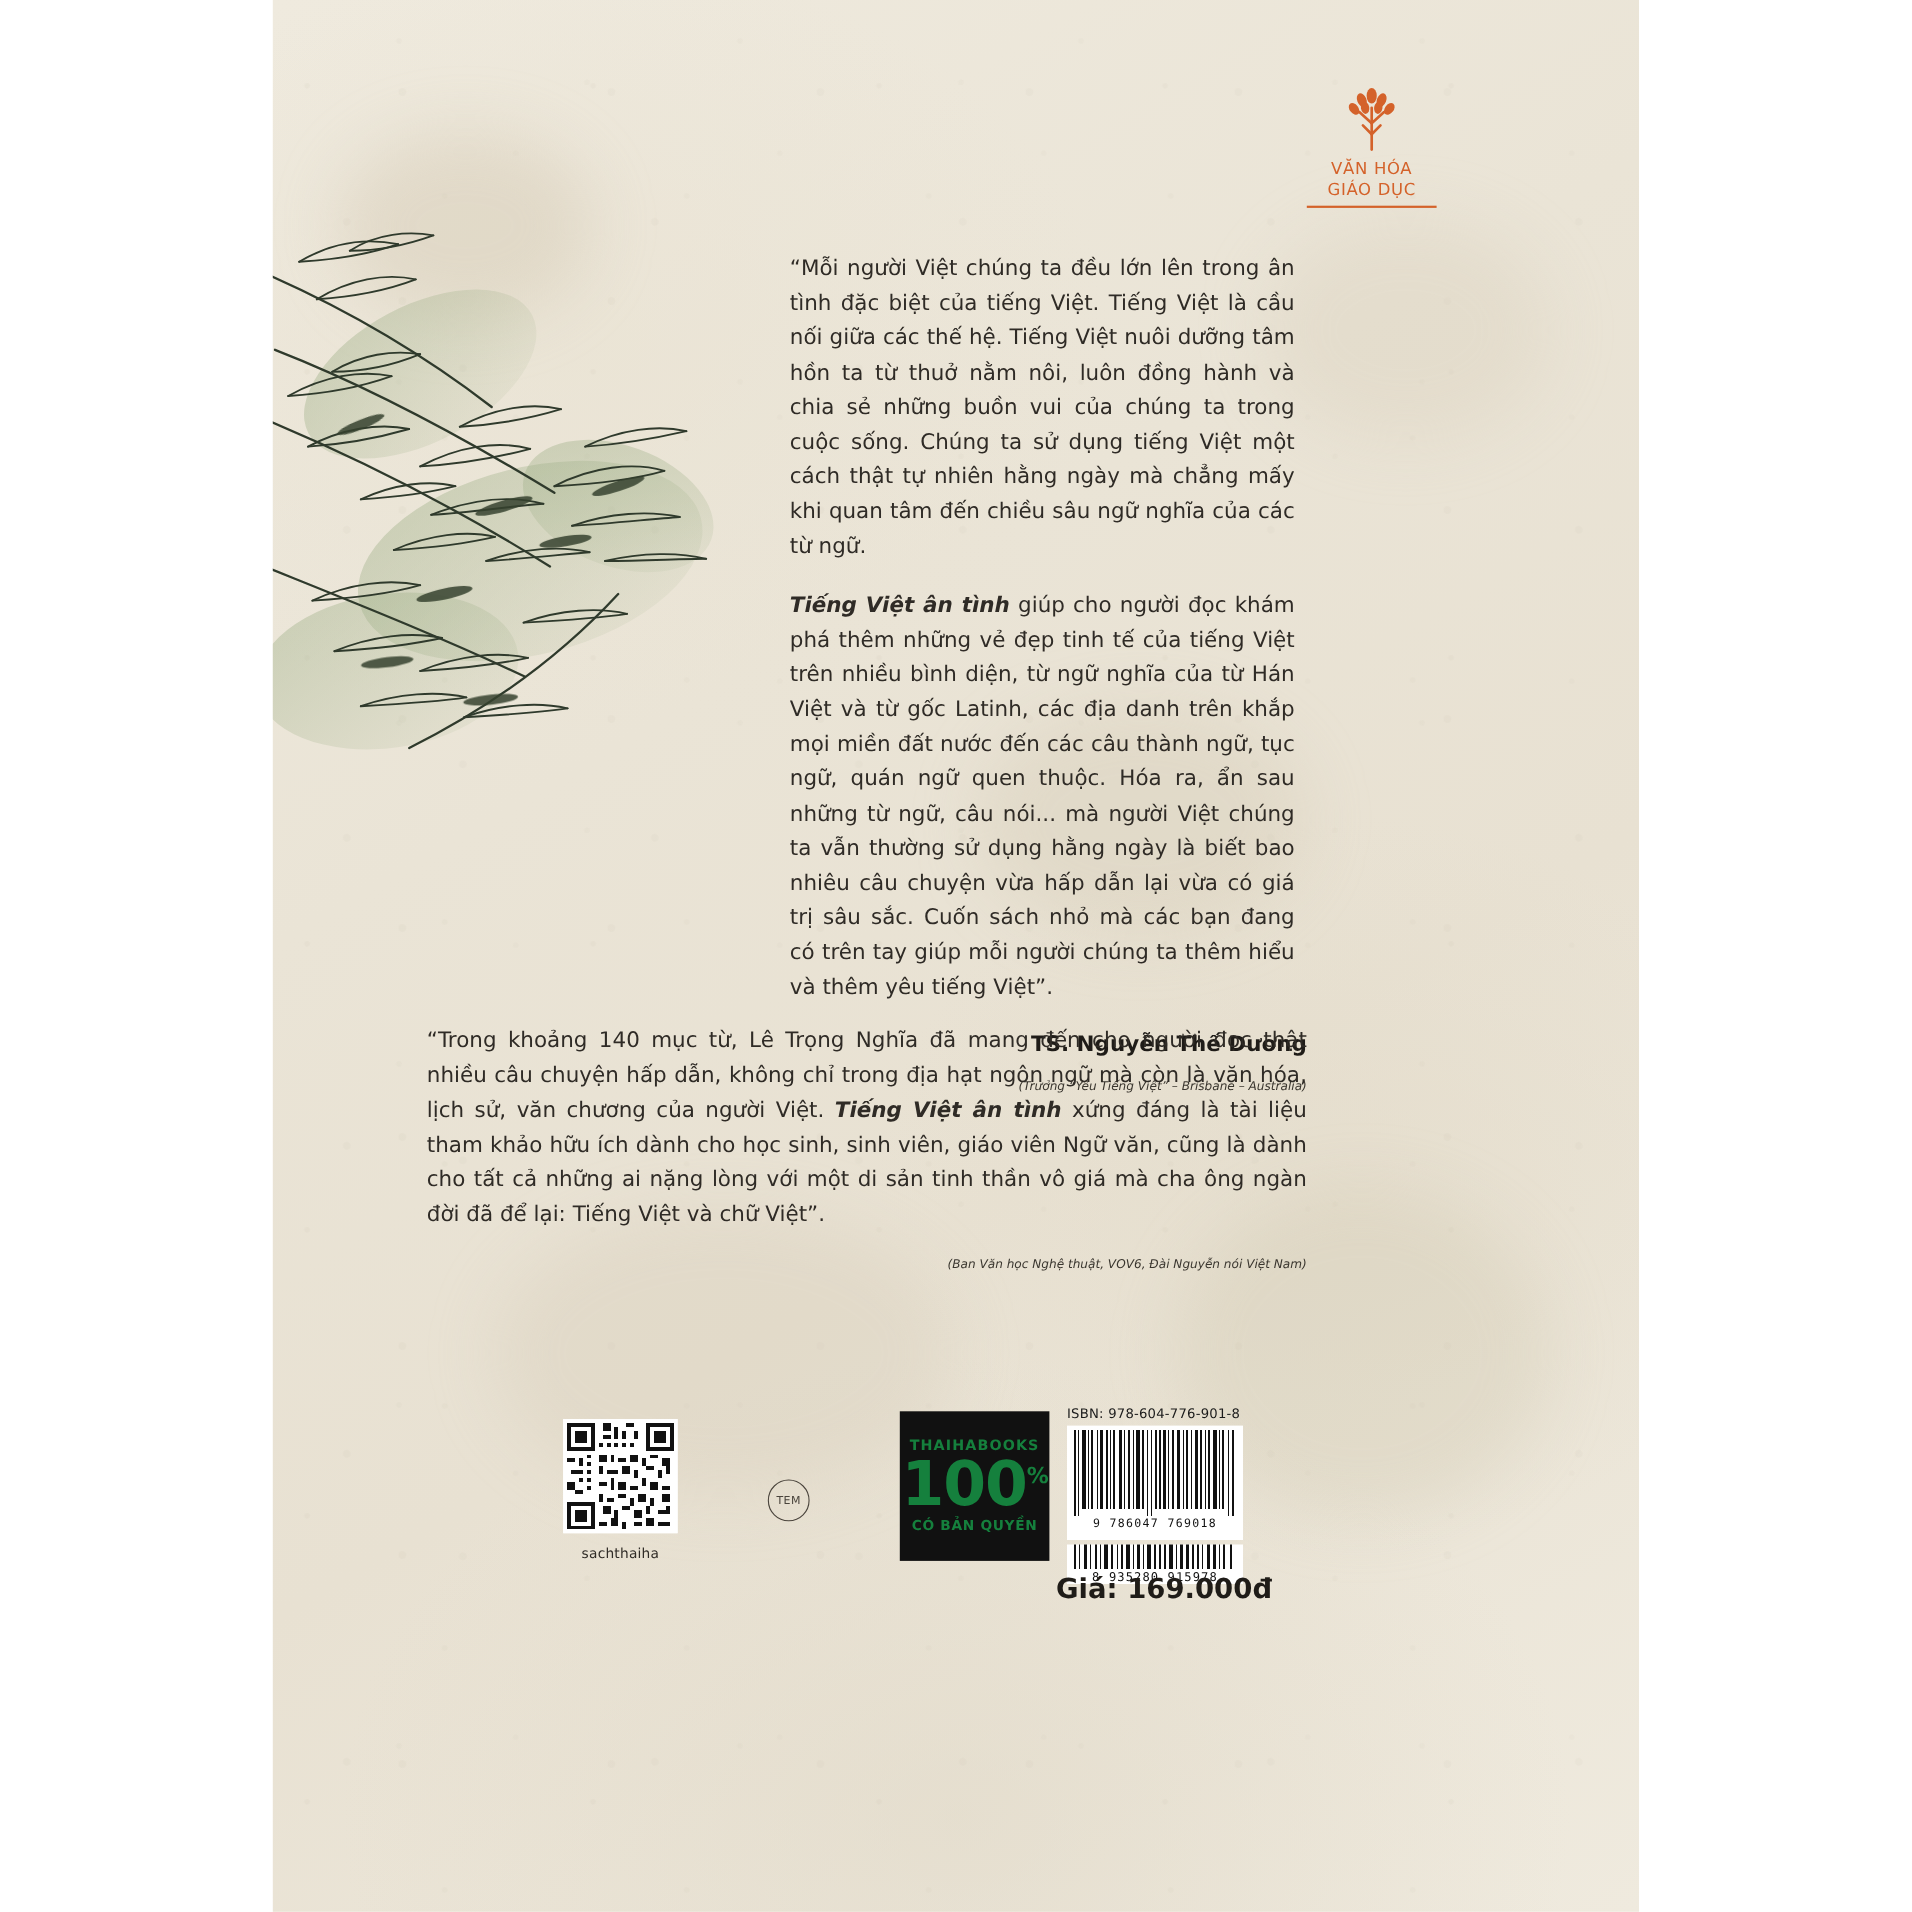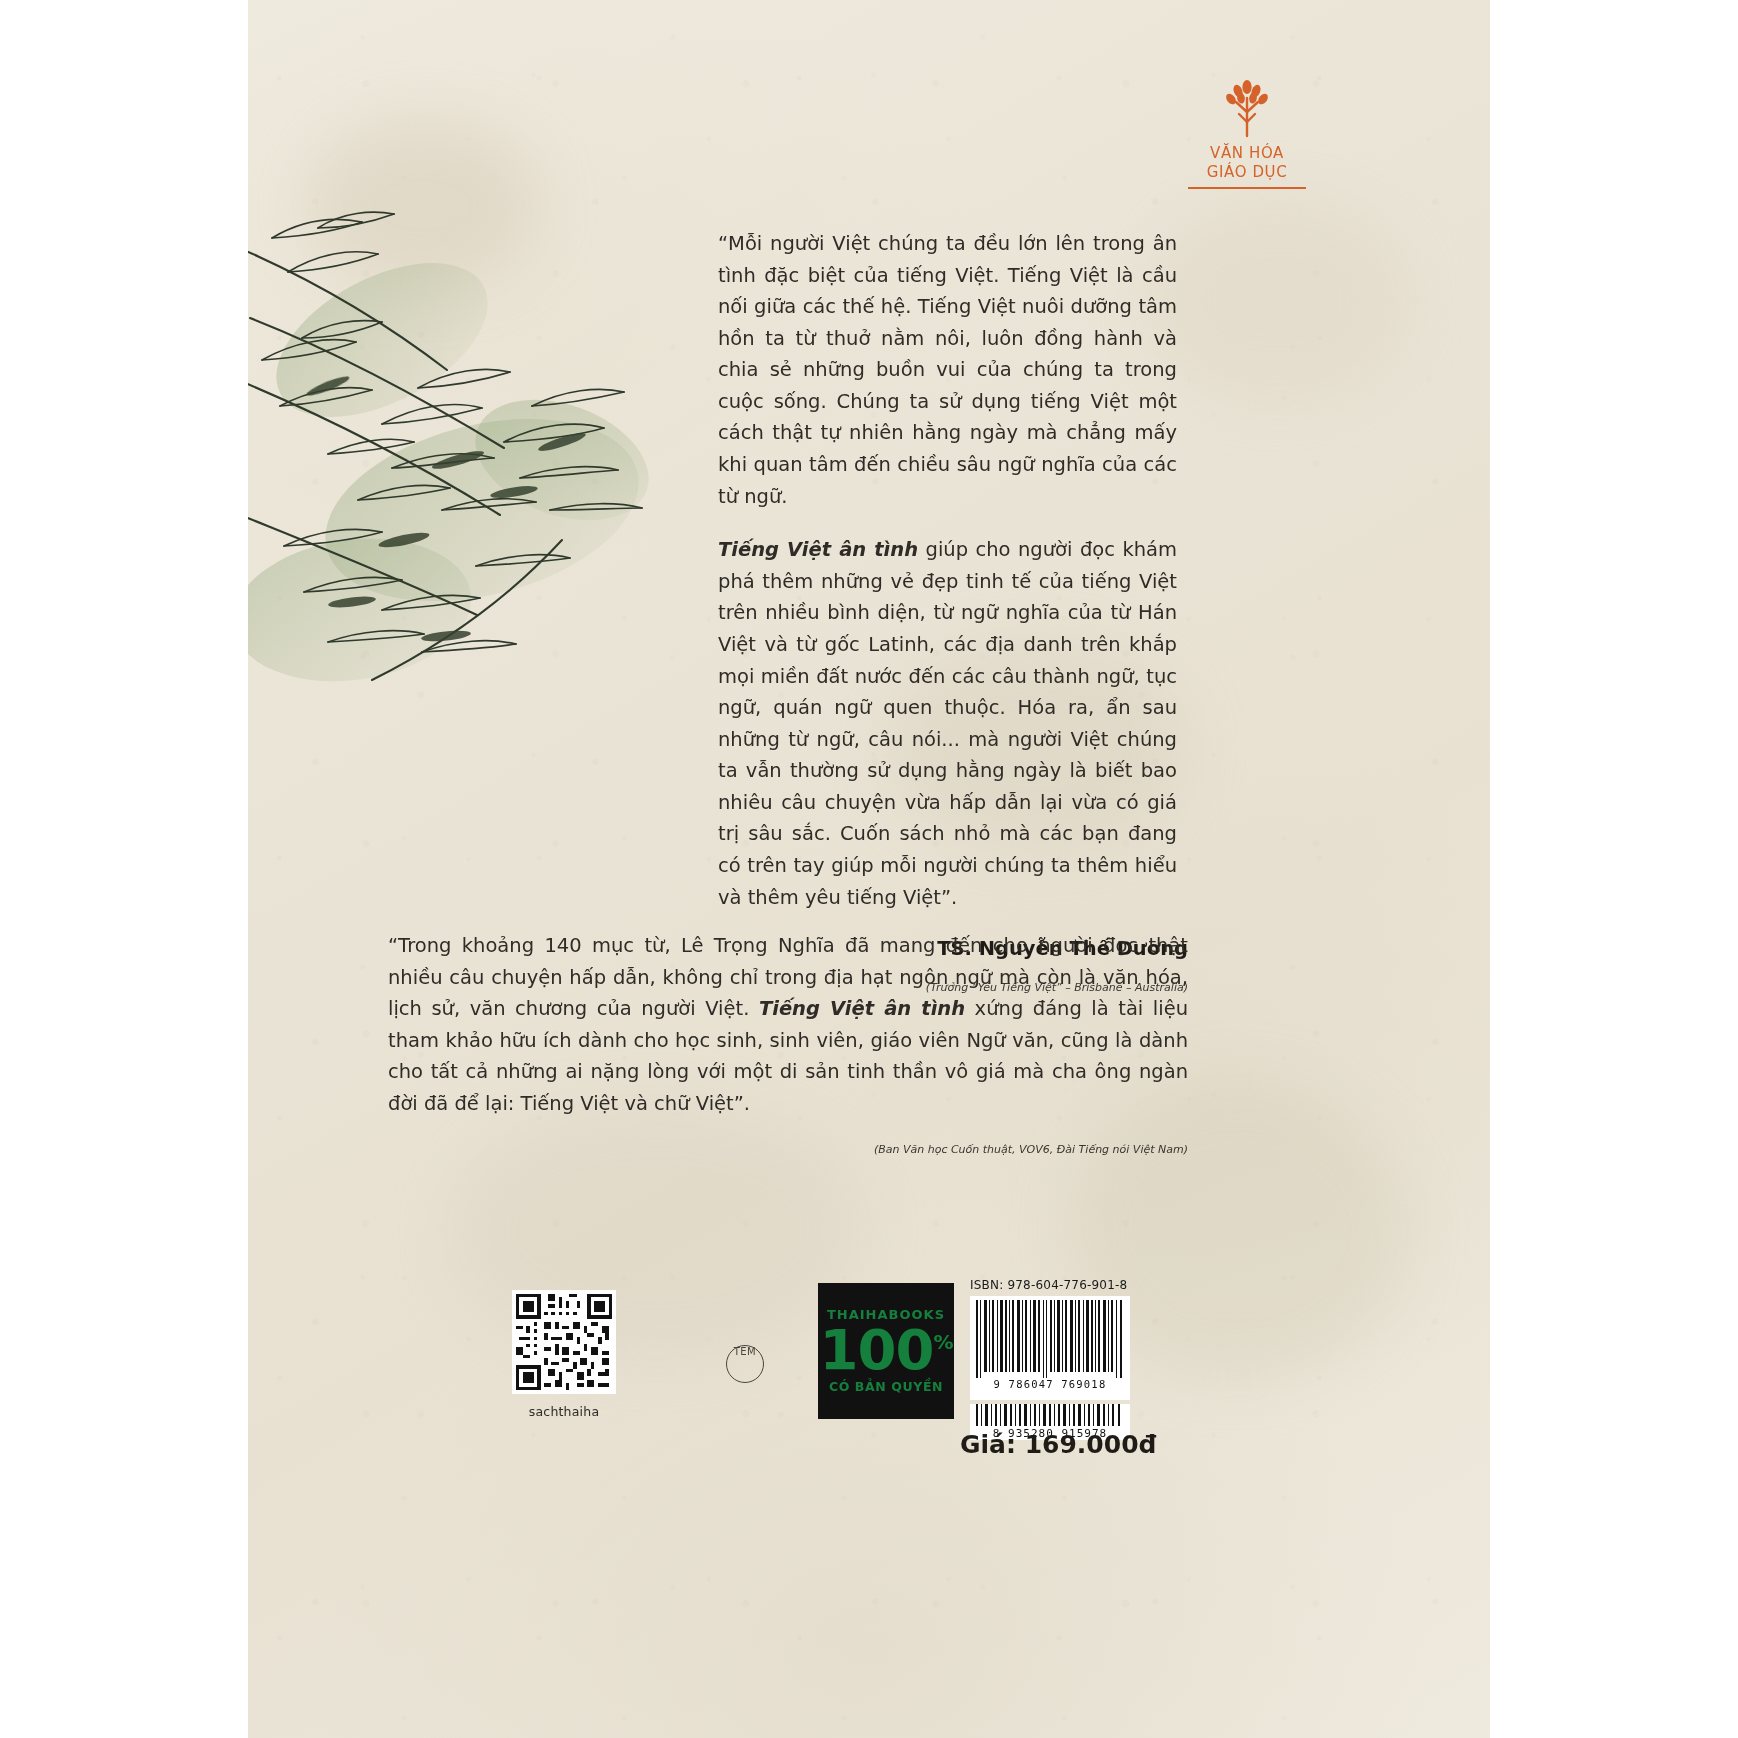--- a/index.html
+++ b/index.html
@@ -161,25 +161,25 @@
 
   .tem {
     position: absolute;
     left: 450px;
     top: 1345px;
     width: 36px;
     height: 36px;
     border: 1.4px solid #4a443c;
     border-radius: 50%;
     display: flex;
+    align-items: center;
     justify-content: center;
     font-size: 10px;
     color: #4a443c;
     letter-spacing: 0.4px;
-    margin-left: 28px;
   }
 
   .copyright-seal {
     position: absolute;
     left: 570px;
     top: 1283px;
     width: 136px;
     height: 136px;
     background: #111111;
     color: #15803d;
@@ -369,21 +369,21 @@
     <p><span class="bold-italic">Tiếng Việt ân tình</span><span> giúp cho người đọc khám phá thêm những vẻ đẹp tinh tế của tiếng Việt trên nhiều bình diện, từ ngữ nghĩa của từ Hán Việt và từ gốc Latinh, các địa danh trên khắp mọi miền đất nước đến các câu thành ngữ, tục ngữ, quán ngữ quen thuộc. Hóa ra, ẩn sau những từ ngữ, câu nói... mà người Việt chúng ta vẫn thường sử dụng hằng ngày là biết bao nhiêu câu chuyện vừa hấp dẫn lại vừa có giá trị sâu sắc. Cuốn sách nhỏ mà các bạn đang có trên tay giúp mỗi người chúng ta thêm hiểu và thêm yêu tiếng Việt”.</span></p>
     <div class="attrib">
       <span class="name">TS. Nguyễn Thế Dương</span>
       <span class="role">(Trưởng “Yêu Tiếng Việt” – Brisbane – Australia)</span>
     </div>
   </div>
 
   <div class="quote-block" id="quote-2">
     <p><span>“Trong khoảng 140 mục từ, Lê Trọng Nghĩa đã mang đến cho người đọc thật nhiều câu chuyện hấp dẫn, không chỉ trong địa hạt ngôn ngữ mà còn là văn hóa, lịch sử, văn chương của người Việt. </span><span class="bold-italic">Tiếng Việt ân tình</span><span> xứng đáng là tài liệu tham khảo hữu ích dành cho học sinh, sinh viên, giáo viên Ngữ văn, cũng là dành cho tất cả những ai nặng lòng với một di sản tinh thần vô giá mà cha ông ngàn đời đã để lại: Tiếng Việt và chữ Việt”.</span></p>
     <div class="attrib">
-      <span class="role">(Ban Văn học Cuốn thuật, VOV6, Đài Tiếng nói Việt Nam)</span>
+      <span class="role">(Ban Văn học Nghệ thuật, VOV6, Đài Nguyễn nói Việt Nam)</span>
     </div>
   </div>
 
   <div class="qr">
     <svg class="qr-code" viewBox="0 0 29 29" shape-rendering="crispEdges">
       <rect width="29" height="29" fill="#ffffff"></rect>
       <g fill="#111111">
 
         <rect x="1" y="1" width="7" height="1"></rect>
           <rect x="1" y="7" width="7" height="1"></rect>

